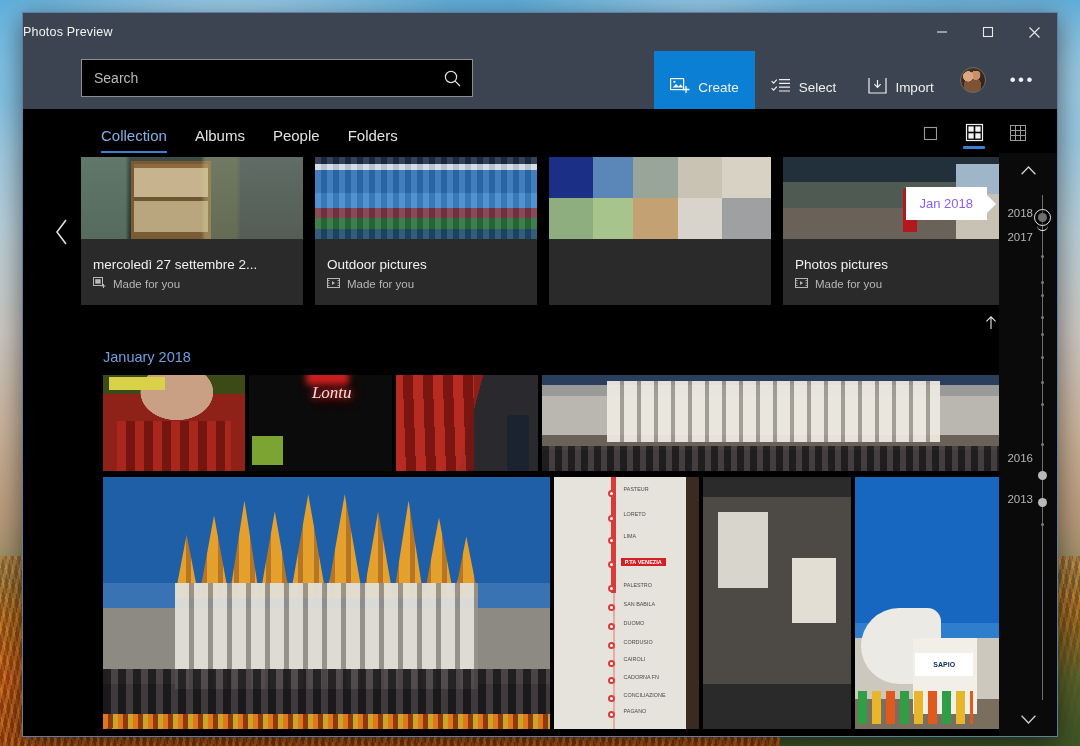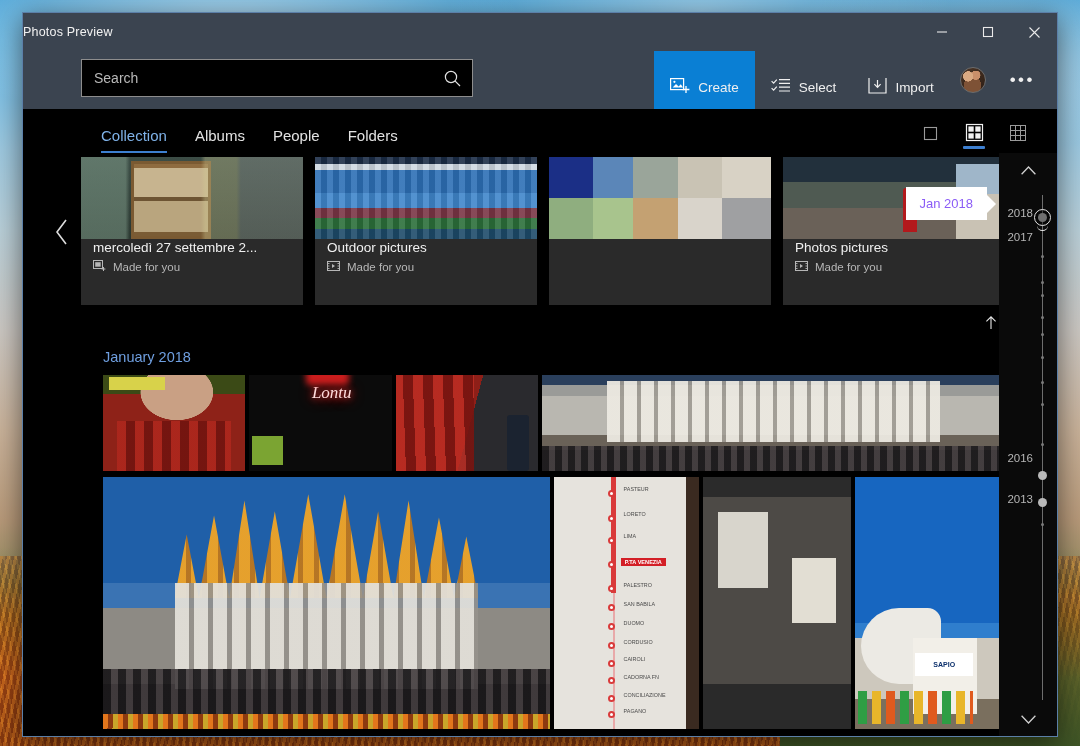--- a/index.html
+++ b/index.html
@@ -127,21 +127,21 @@
   #memories { position:absolute; left:0; top:0; width:1012px; height:160px; }
   .arrow {
     position:absolute; top:56px; width:34px; height:46px;
     display:flex; align-items:center; justify-content:center; color:#dcdcdc; cursor:default;
   }
   #arrow-left { left:22px; }
   #arrow-right { right:14px; }
   .memcards { position:absolute; left:58px; top:4px; display:flex; gap:12px; }
   .memcard { width:222px; height:148px; background:#2a2a2a; overflow:hidden; cursor:default; }
   .memthumb { height:82px; width:100%; }
-  .memmeta { padding:1px 12px 0 12px; }
+  .memmeta { padding:18px 12px 0 12px; }
   .memtitle { color:#f0f0f0; font-size:13.5px; white-space:nowrap; overflow:hidden; text-overflow:ellipsis; }
   .memsub { color:#b6b6b6; font-size:11.5px; margin-top:5px; display:flex; align-items:center; gap:7px; }
 
   
   .th-room {
     background:
       linear-gradient(180deg,#3c4d46,#2a3730),
       #2a3730;
     position:relative;
   }

